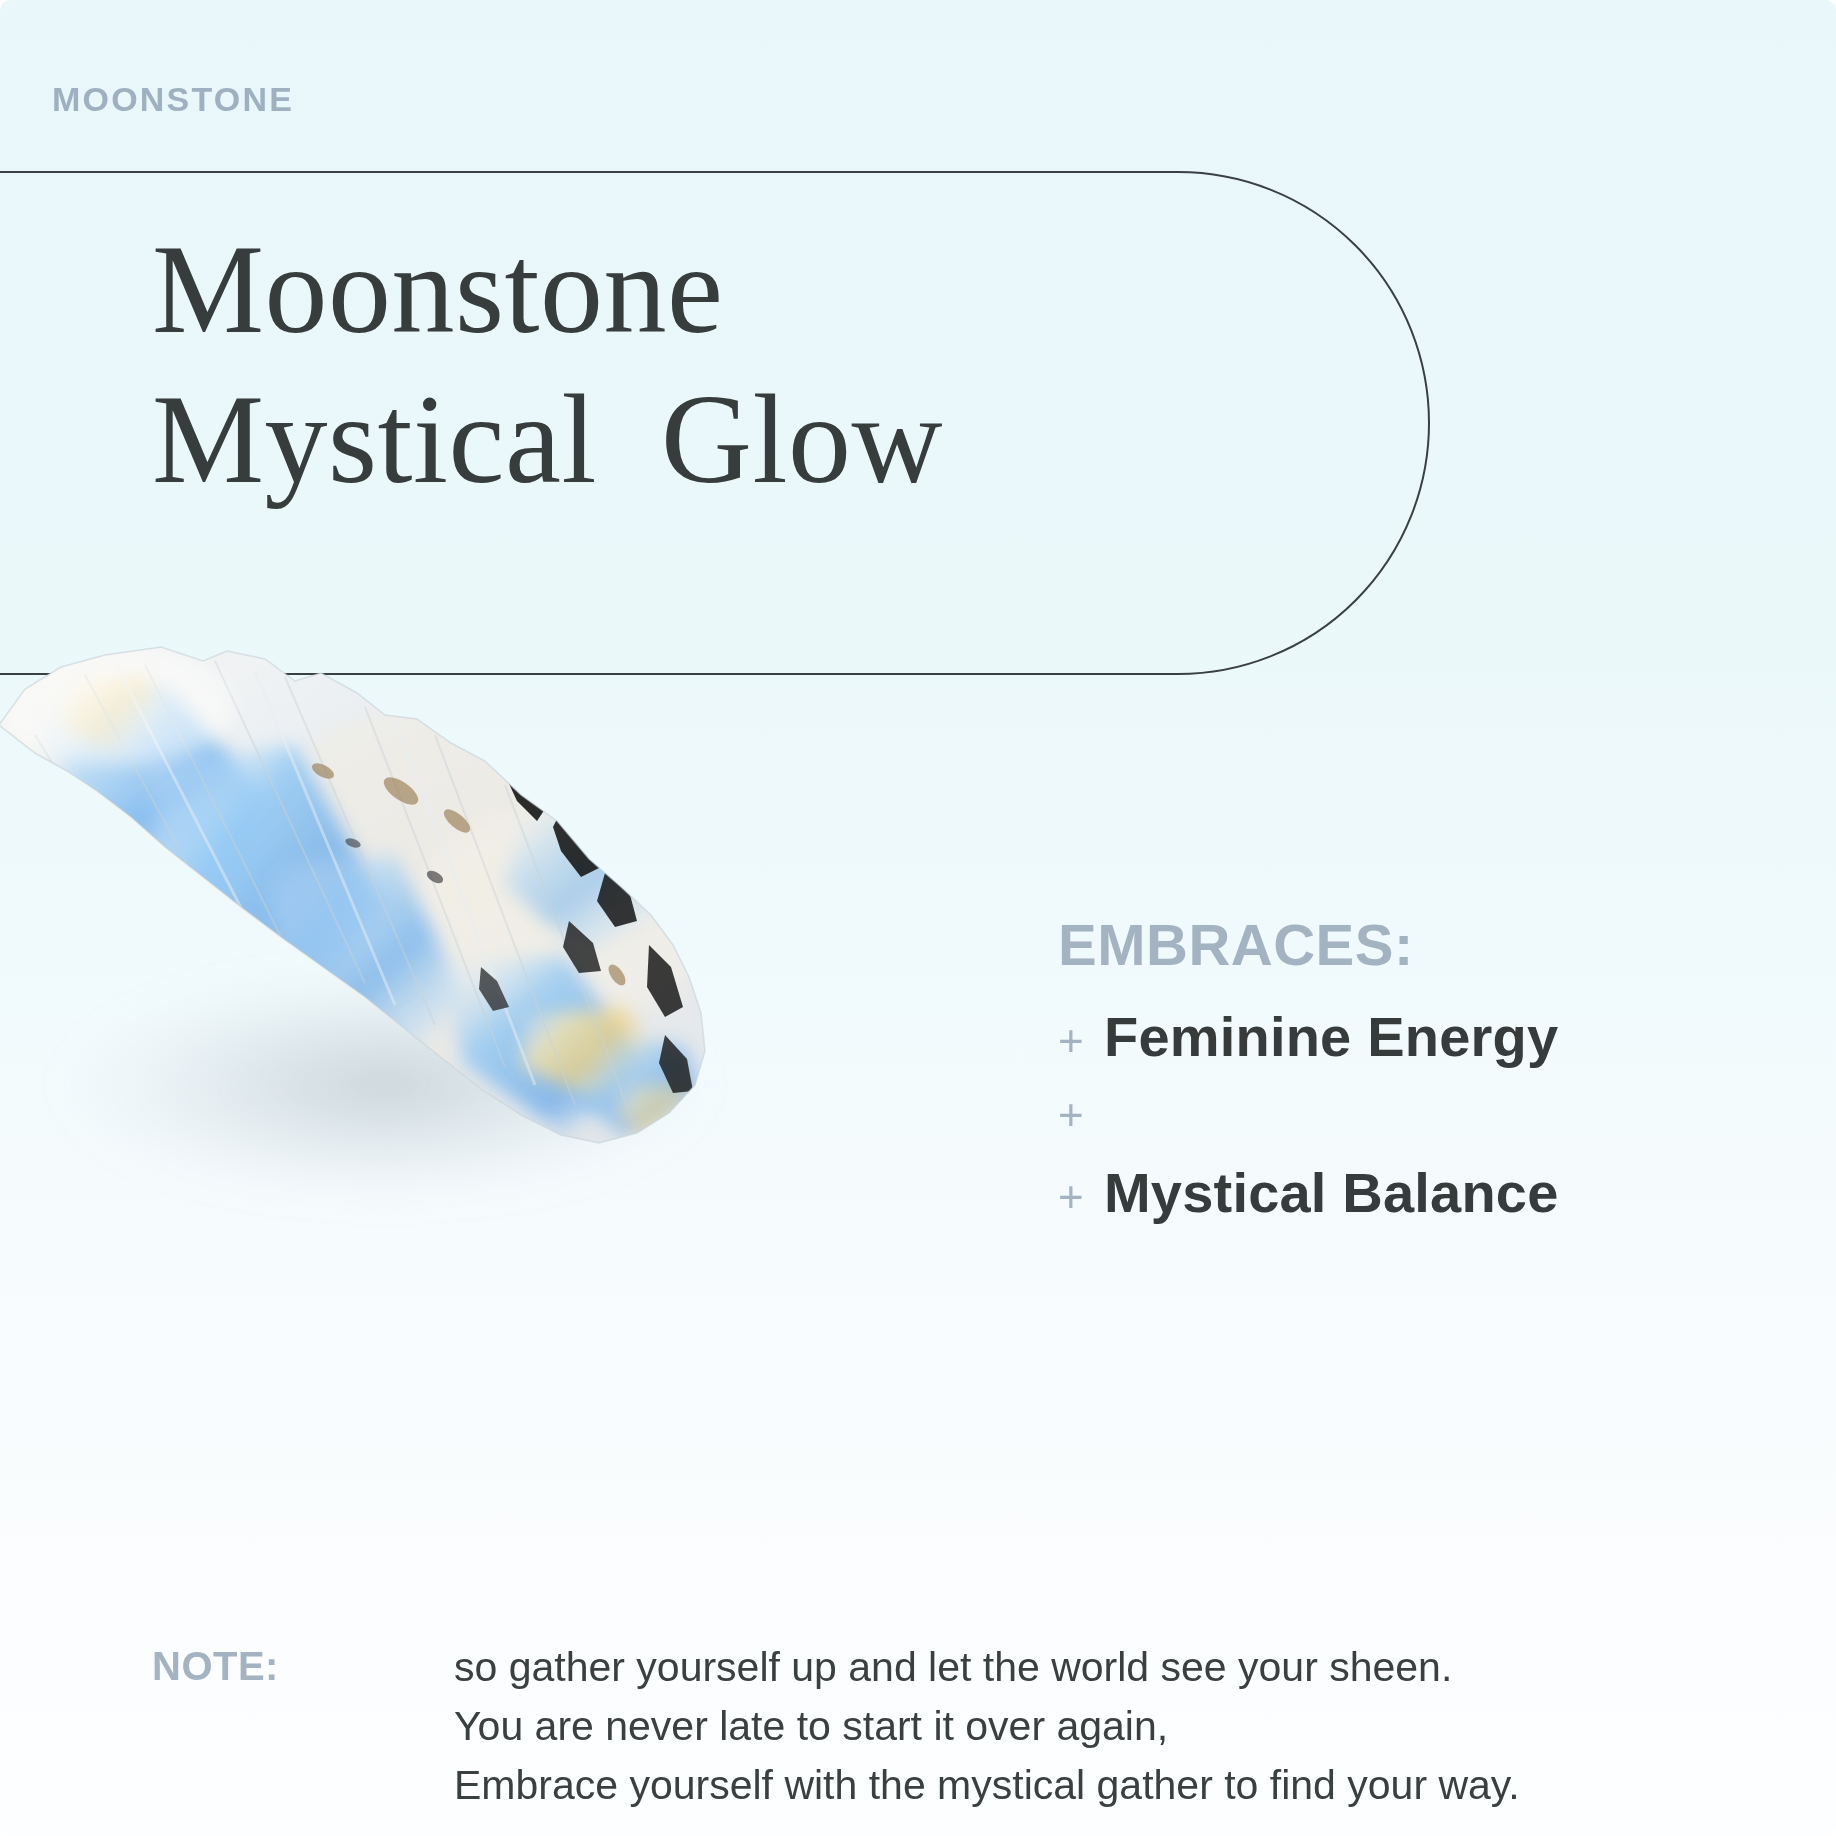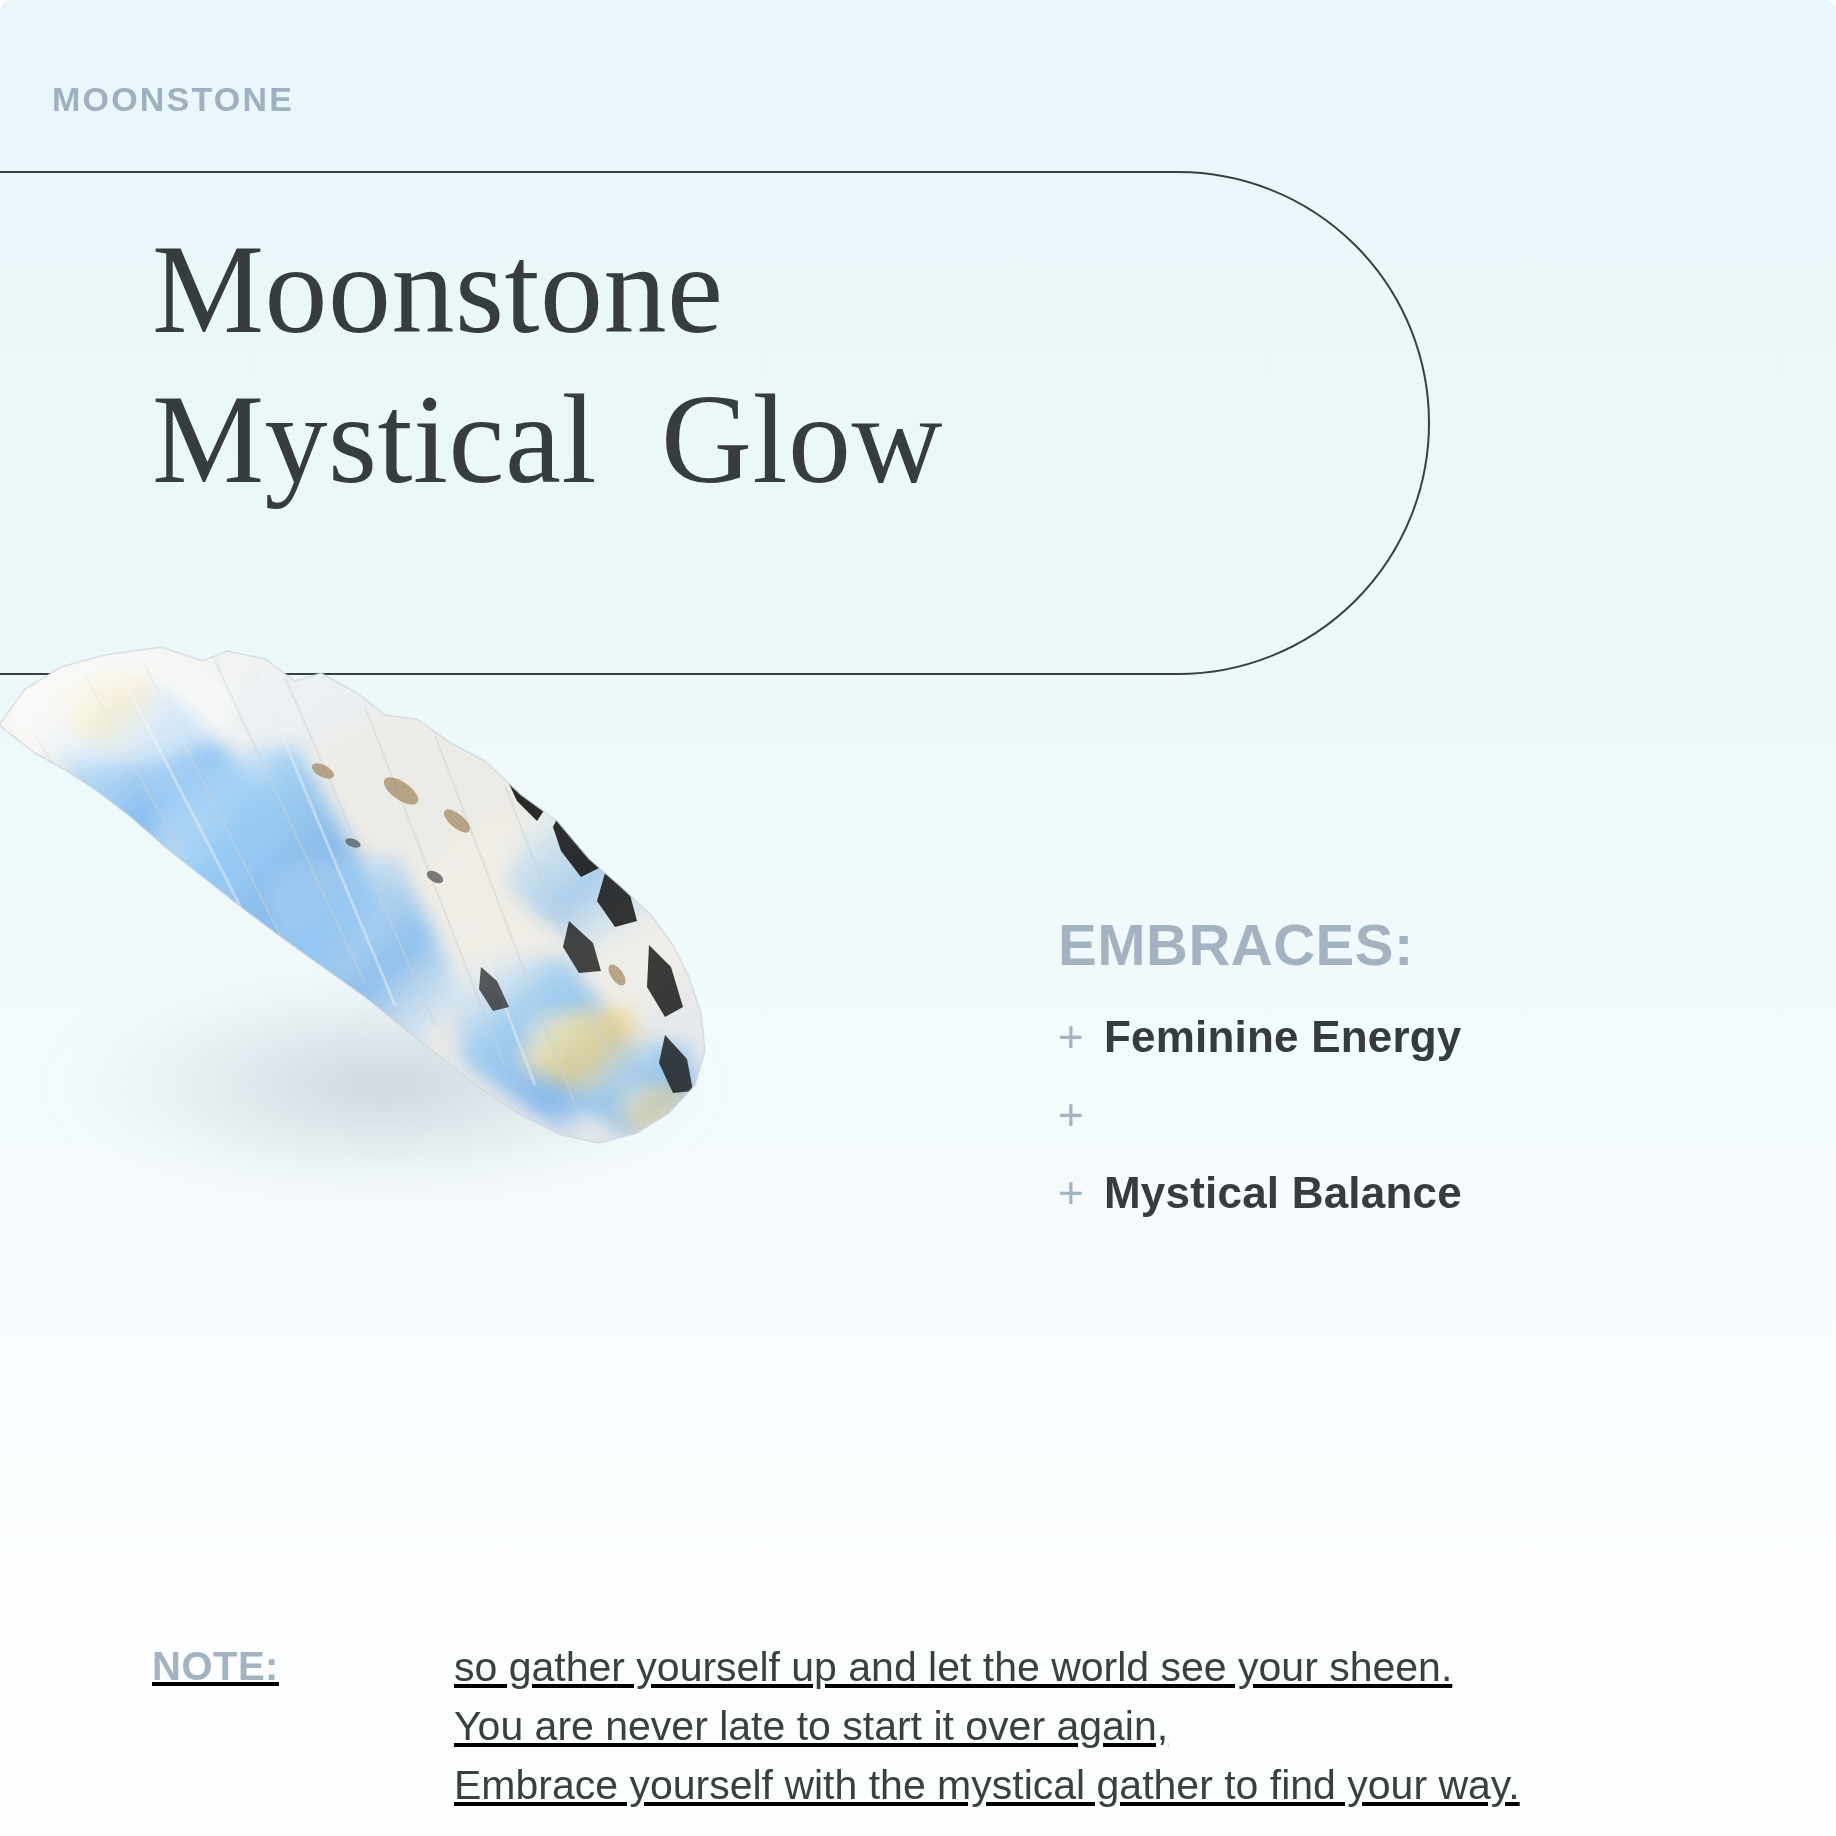--- a/index.html
+++ b/index.html
@@ -103,36 +103,35 @@
   .plus-icon {
     width: 46px;
     flex: 0 0 46px;
     color: #a3b3c1;
     font-size: 44px;
     font-weight: 500;
     line-height: 62px;
     text-align: left;
   }
   .embrace-label {
-    font-size: 44px;
+    font-size: 56px;
     font-weight: bold;
     color: #363b3c;
     line-height: 62px;
     letter-spacing: 0.2px;
   }
 
   
   .note {
     position: absolute;
     left: 152px;
     top: 1638px;
     width: 1640px;
     display: flex;
     align-items: flex-start;
-    text-decoration: underline;
   }
   .note-label {
     flex: 0 0 302px;
     font-size: 40px;
     font-weight: bold;
     color: #a3b3c1;
     letter-spacing: 0.5px;
     line-height: 56px;
   }
   .note-body {

